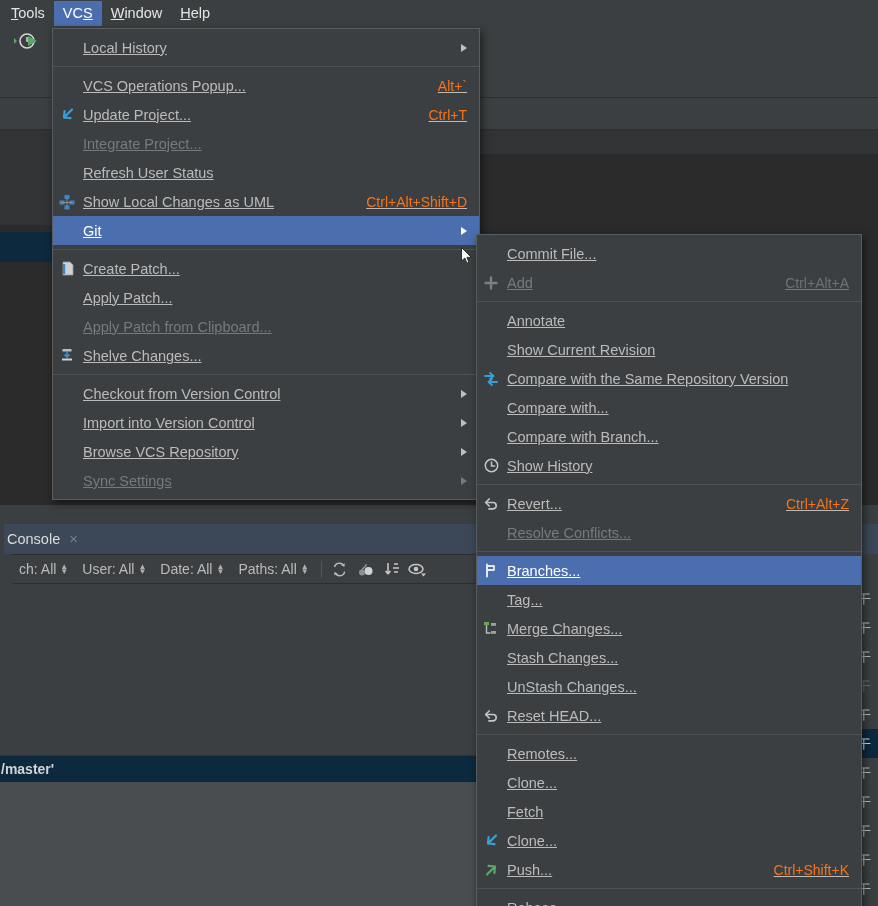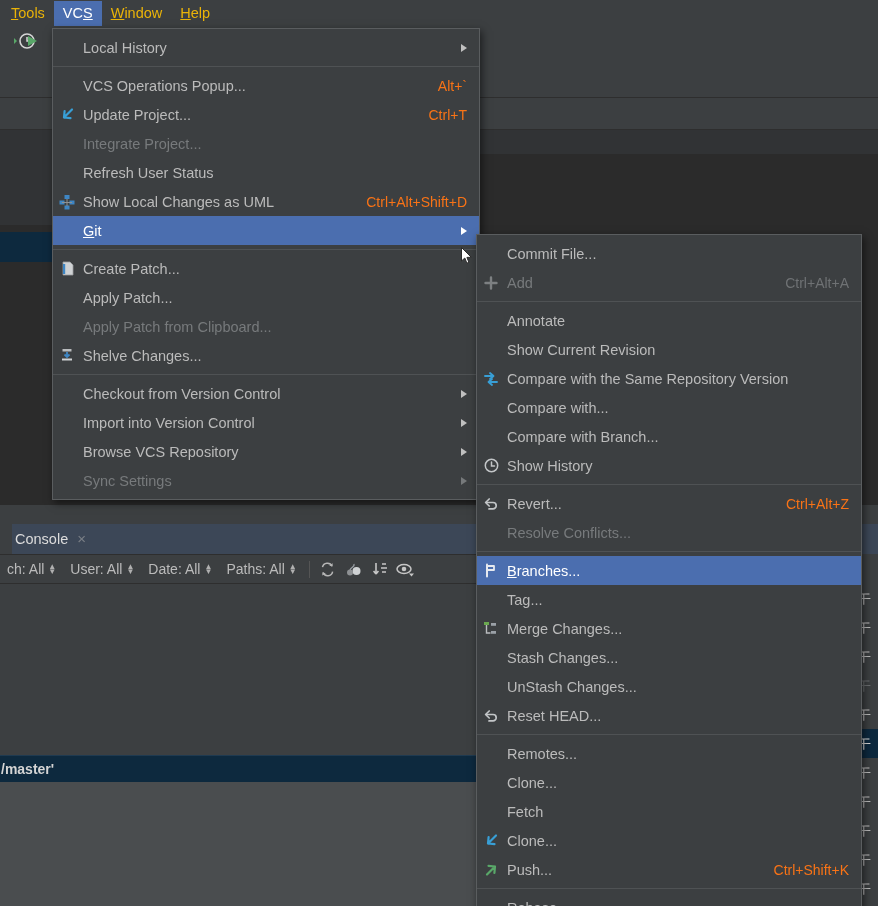--- a/index.html
+++ b/index.html
@@ -14,21 +14,21 @@
   #root { position: relative; width: 878px; height: 906px; }
 
   
   .bg-layer { position:absolute; inset:0; background:#3c3f41; }
 
   .menubar {
     position:absolute; left:0; top:0; width:878px; height:26px;
     background:#3c3f41; display:flex; align-items:center; padding-left:2px;
   }
   .menubar-item {
-    padding:3px 9px 4px 9px; font-size:14.5px; color:#eab308; line-height:18px;
+    padding:3px 9px 4px 9px; font-size:14.5px; color:#e5e5e5; line-height:18px;
   }
   .menubar-item.active { background:#4b6eaf; color:#ffffff; }
   .mn { text-decoration: none; }
   .mn u { text-decoration: underline; }
   .run-icon { position:absolute; left:14px; top:32px; width:26px; height:19px; }
 
   .bg-panel-a { position:absolute; left:0; top:56px; width:878px; height:42px; background:#3c3f41; border-bottom:1px solid #2e2e2e;}
   .bg-panel-b { position:absolute; left:0; top:98px; width:878px; height:32px; background:#3c3f41; border-bottom:1px solid #2e2e2e;}
   .bg-panel-c { position:absolute; left:0; top:130px; width:878px; height:95px; background:#313335; }
   .bg-editor  { position:absolute; left:0; top:130px; width:878px; height:375px; background:#2b2b2b; }
@@ -37,31 +37,31 @@
 
   .sel-row-left { position:absolute; left:0; top:232px; width:52px; height:30px; background:#0d293e; }
   .sel-row-left-b { position:absolute; left:52px; top:232px; width:2px; height:30px; background:#4b6eaf; }
 
   .hscroll-track { position:absolute; left:0; top:510px; width:476px; height:9px; background:#3c3f41; }
   .hscroll-seg2 { position:absolute; left:196px; top:510px; width:58px; height:9px; background:#2f3133; }
   .hscroll-seg3 { position:absolute; left:255px; top:510px; width:221px; height:9px; background:#2b2b2b; }
 
   
   .console-bar {
-    position:absolute; left:12px; top:524px; width:476px; height:30px;
+    position:absolute; left:4px; top:524px; width:476px; height:30px;
     background:#3c4757;
     display:flex; align-items:center;
   }
   .console-tab-label { font-size:14.5px; color:#dcdcdc; padding-left:3px; }
   .console-close { margin-left:9px; color:#7a7f86; font-size:15px; line-height:14px; }
   .console-right-fill { position:absolute; left:476px; top:524px; width:402px; height:30px; background:#3c4757; }
 
   
   .filter-bar {
-    position:absolute; left:0; top:554px; width:476px; height:30px;
+    position:absolute; left:12px; top:554px; width:476px; height:30px;
     background:#3c3f41; border-top:1px solid #2e2e2e; border-bottom:1px solid #2e2e2e;
     display:flex; align-items:center; gap:0px;
   }
   .filter-item { display:flex; align-items:center; font-size:14px; color:#bbbbbb; padding:0 7px; white-space:nowrap;}
   .spin { display:inline-flex; flex-direction:column; margin-left:4px; line-height:5px; }
   .spin i { font-style:normal; font-size:8px; color:#b0b0b0; }
   .filter-div { width:1px; height:17px; background:#555555; margin:0 5px; }
   .tb-ico { width:26px; height:22px; display:flex; align-items:center; justify-content:center; }
 
   .log-area { position:absolute; left:0; top:584px; width:476px; height:170px; background:#3c3f41; }
@@ -100,20 +100,21 @@
   #git-menu { left:476px; top:234px; width:386px; }
 
   .mi {
     position:relative;
     display:flex; align-items:center;
     height:29px;
     padding-left:30px; padding-right:12px;
     font-size:14.5px; color:#bbbbbb;
     white-space:nowrap;
     cursor:default;
+    text-decoration:underline;
   }
   .mi.hl { background:#4b6eaf; color:#ffffff; }
   .mi.disabled { color:#777a7c; }
   .mi .label { flex:1; }
   .mi .accel { color:#f97316; font-size:14px; padding-left:26px; }
   .mi.disabled .accel { color:#6f7274; }
   .mi .ico {
     position:absolute; left:5px; top:50%; transform:translateY(-50%);
     width:18px; height:18px; display:flex; align-items:center; justify-content:center;
   }

